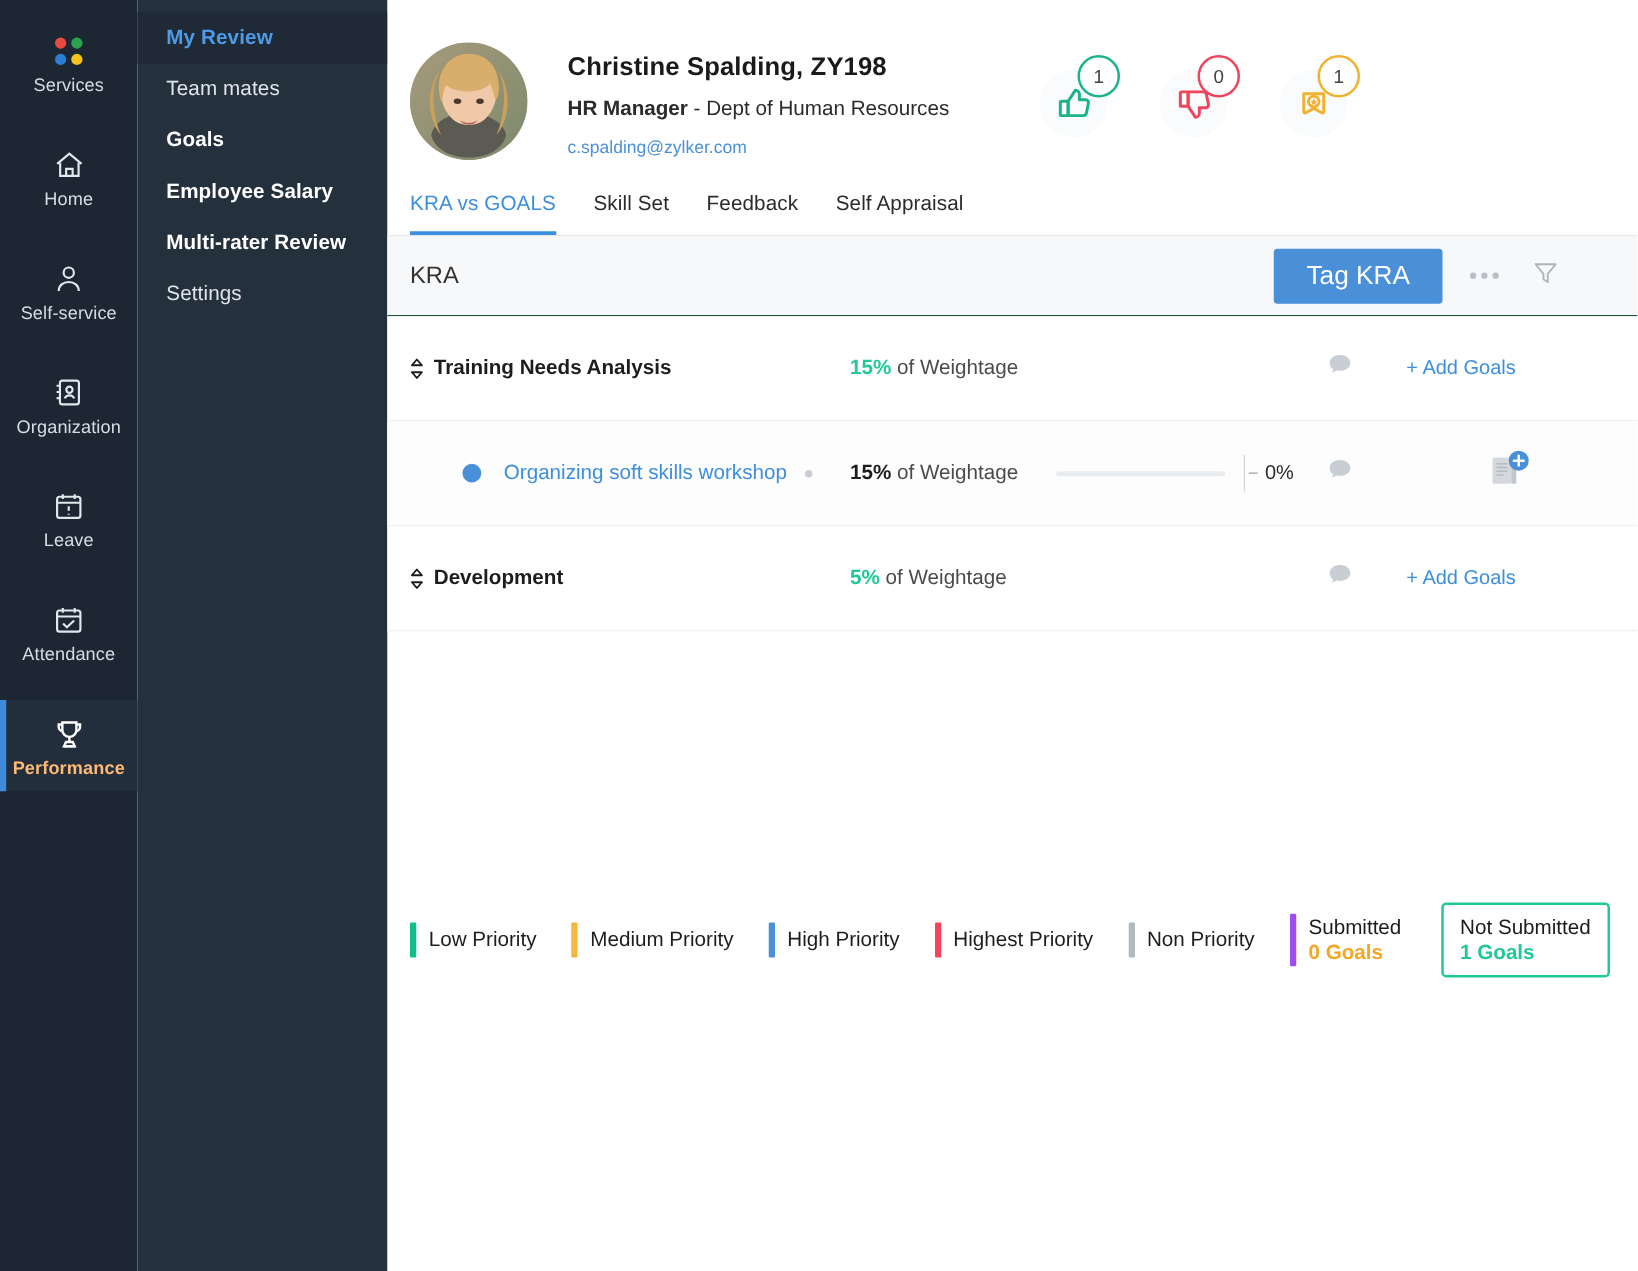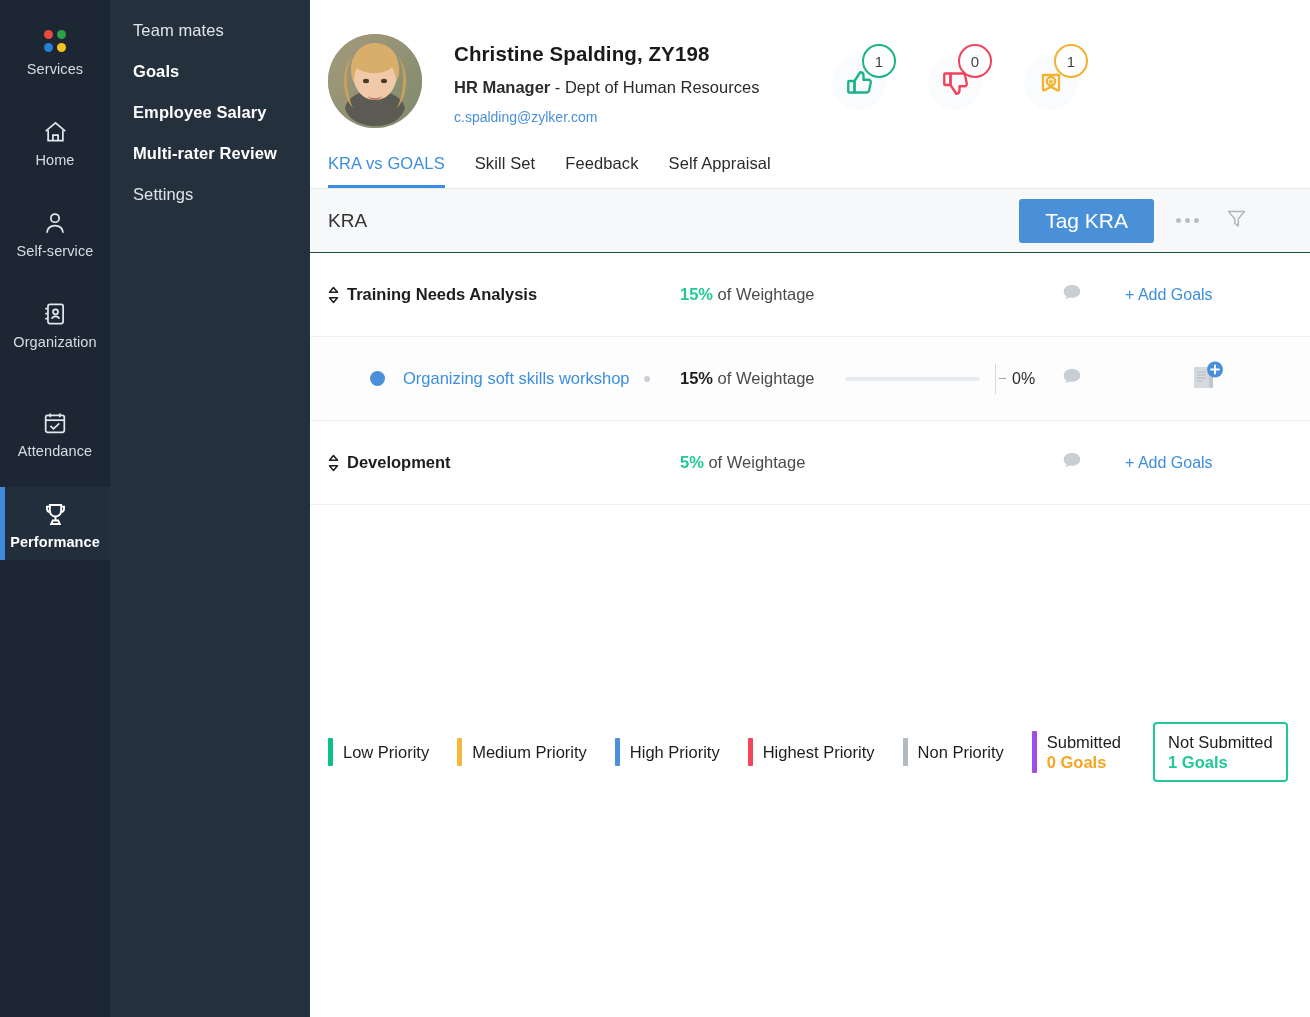--- a/index.html
+++ b/index.html
@@ -19,21 +19,21 @@
     padding-top: 14px;
     flex: 0 0 110px;
   }
   .rail-item {
     width: 110px; padding: 12px 0 10px;
     display: flex; flex-direction: column; align-items: center;
     color: #d6dce4; position: relative; cursor: pointer;
   }
   .rail-item .r-ico { height: 30px; display:flex; align-items:center; justify-content:center; }
   .rail-item .r-lbl { font-size: 14.5px; margin-top: 5px; letter-spacing: .1px; white-space: nowrap; }
-  .rail-item.active { background: #222e3c; color: #ffffff; justify-content: flex-end; }
+  .rail-item.active { background: #222e3c; color: #fdba74; justify-content: flex-end; }
   .rail-item.active .r-lbl { font-weight: 600; }
   .rail-item.active::before {
     content: ""; position: absolute; left: 0; top: 0; bottom: 0;
     width: 5px; background: #3e8bdb;
   }
   .rail-gap { height: 18px; }
   .logo-dots { width: 30px; height: 30px; position: relative; }
   .logo-dots i { position: absolute; width: 9px; height: 9px; border-radius: 50%; }
   .logo-dots i.d1 { left: 4px;  top: 4px;  background: #e84a3f; }
   .logo-dots i.d2 { left: 17px; top: 4px;  background: #2ca14b; }
@@ -200,20 +200,32 @@
           <rect x="5.5" y="3.2" width="14" height="17.6" rx="1.8"></rect>
           <circle cx="12.5" cy="10" r="2.3"></circle>
           <path d="M9 16.4c.6-1.6 2-2.3 3.5-2.3s2.9.7 3.5 2.3"></path>
           <path d="M3 7h2.4M3 11.6h2.4M3 16.2h2.4"></path>
         </svg>
       </div>
       <div class="r-lbl">Organization</div>
     </div>
     <div class="rail-gap"></div>
 
+    <div class="rail-item">
+      <div class="r-ico">
+        <svg width="26" height="26" viewBox="0 0 24 24" fill="none" stroke="#e2e7ed" stroke-width="1.6">
+          <rect x="3.4" y="5" width="17.2" height="15.6" rx="1.8"></rect>
+          <path d="M3.4 9.4h17.2"></path>
+            <path d="M7.6 3.2v3.4M16.4 3.2v3.4"></path>
+          <path d="M12 12v3.4"></path>
+            <path d="M12 17.6v.6"></path>
+        </svg>
+      </div>
+      <div class="r-lbl">Leave</div>
+    </div>
     <div class="rail-gap"></div>
 
     <div class="rail-item">
       <div class="r-ico">
         <svg width="26" height="26" viewBox="0 0 24 24" fill="none" stroke="#e2e7ed" stroke-width="1.6">
           <rect x="3.4" y="5" width="17.2" height="15.6" rx="1.8"></rect>
           <path d="M3.4 9.4h17.2"></path>
             <path d="M7.6 3.2v3.4M16.4 3.2v3.4"></path>
           <path d="M7.8 14.6l2.8 2.8 5.4-5"></path>
         </svg>
@@ -233,20 +245,21 @@
             <path d="M9.6 17.4h4.8l1.4 3H8.2z"></path>
         </svg>
       </div>
       <div class="r-lbl">Performance</div>
     </div>
     <div class="rail-gap"></div>
 
   </div>
 
   <div class="subnav">
+    <div class="subnav-item active">My Review</div>
     <div class="subnav-item">Team mates</div>
     <div class="subnav-item bold">Goals</div>
     <div class="subnav-item bold">Employee Salary</div>
     <div class="subnav-item bold">Multi-rater Review</div>
     <div class="subnav-item">Settings</div>
   </div>
 
   <div class="main">
 
     <div class="profile">

